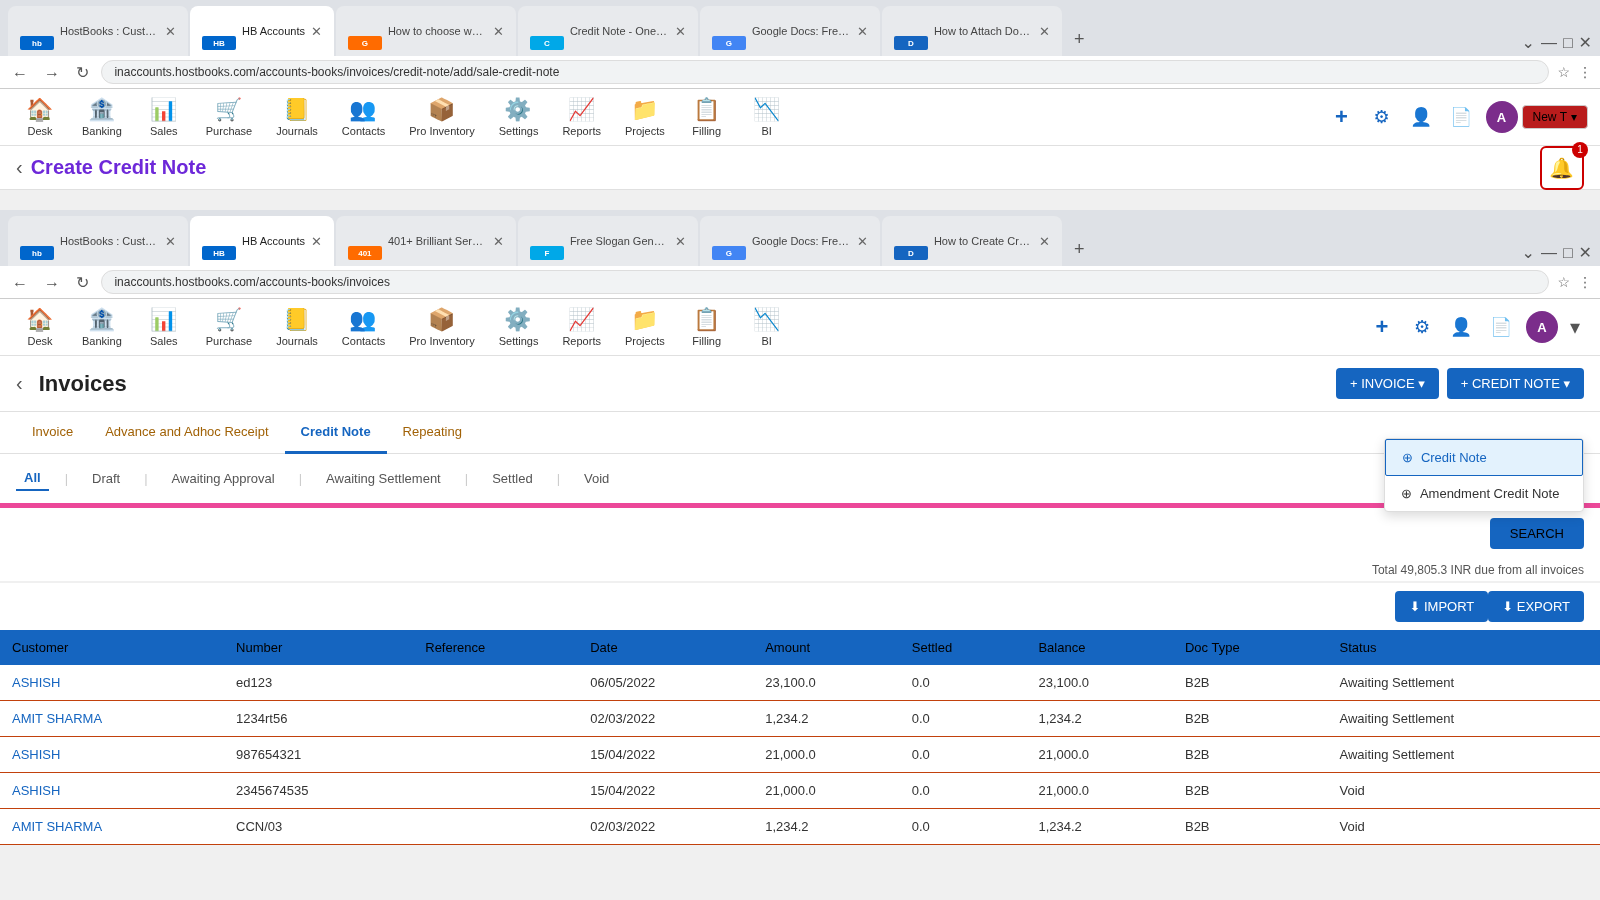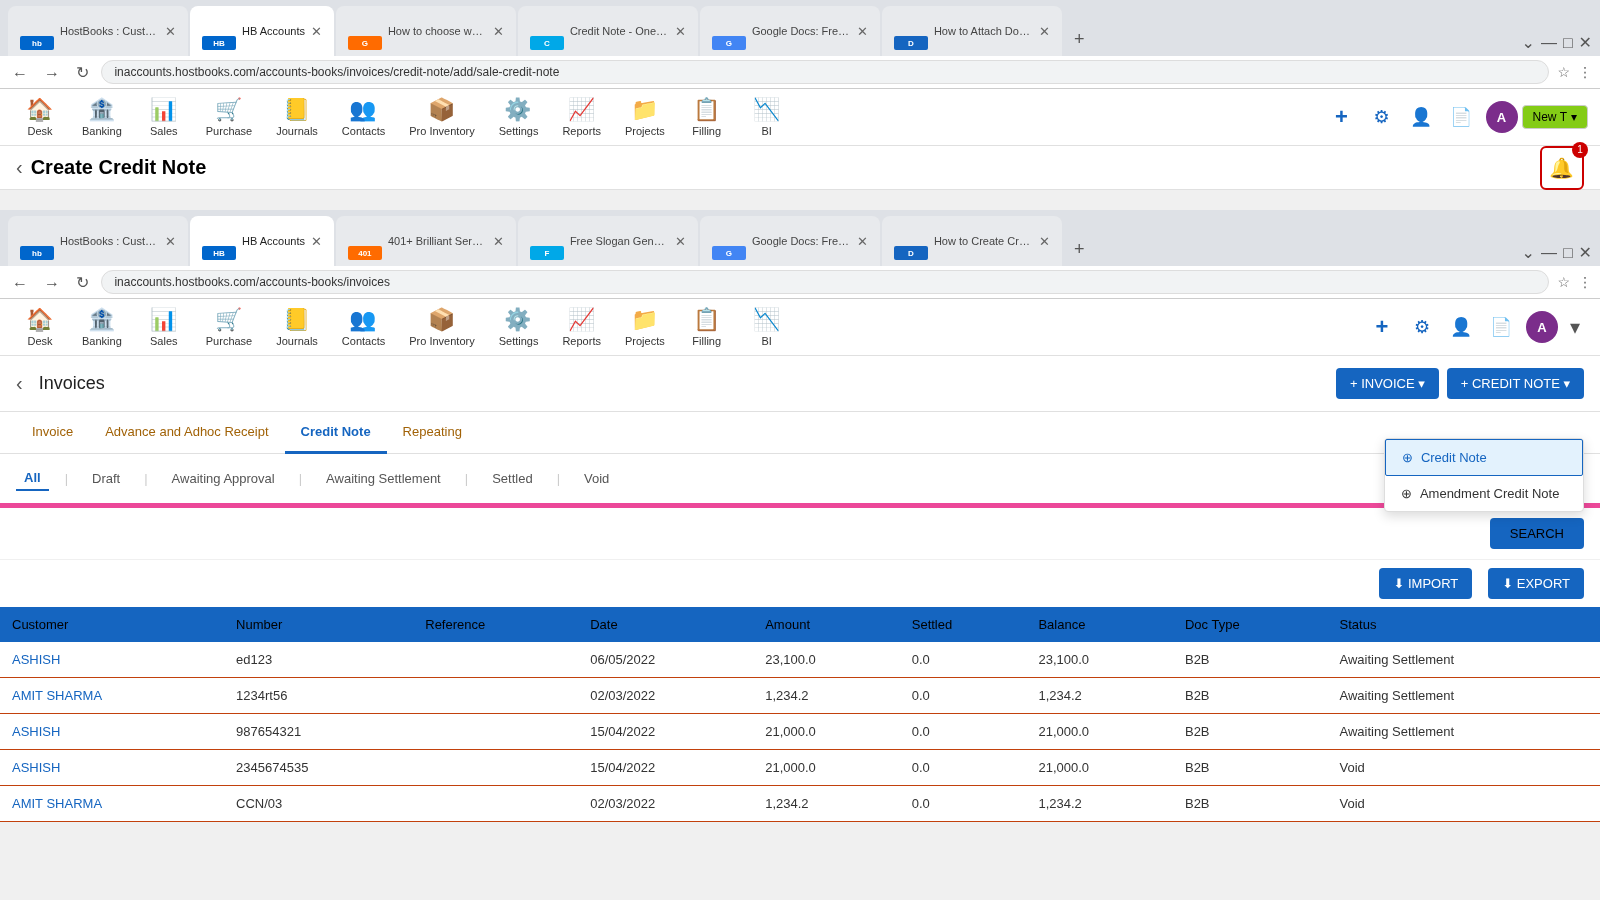--- a/index.html
+++ b/index.html
@@ -87,33 +87,33 @@
       cursor: pointer;
       border-radius: 4px;
       min-width: 56px;
     }
     .nav-icon { font-size: 22px; color: #1565c0; margin-bottom: 2px; }
     .nav-label { font-size: 11px; color: #333; }
     .nav-spacer { flex: 1; }
     .nav-right { display: flex; align-items: center; gap: 8px; }
     .nav-right-btn { width: 32px; height: 32px; border-radius: 50%; border: none; background: none; font-size: 18px; cursor: pointer; color: #1565c0; display: flex; align-items: center; justify-content: center; }
     .nav-right-btn.purple { background: #7b2d8b; color: white; font-size: 13px; font-weight: bold; }
-    .new-t-btn { border: 1px solid #ccc; border-radius: 4px; padding: 4px 10px; font-size: 12px; cursor: pointer; background: #84cc16; display: flex; align-items: center; gap: 4px; }
+    .new-t-btn { border: 1px solid #ccc; border-radius: 4px; padding: 4px 10px; font-size: 12px; cursor: pointer; background: #b91c1c; display: flex; align-items: center; gap: 4px; }
 
     
     .create-header {
       background: #fff;
       border-bottom: 1px solid #e0e0e0;
       display: flex;
       align-items: center;
       padding: 10px 16px;
       position: relative;
     }
     .back-btn { background: none; border: none; font-size: 20px; cursor: pointer; color: #555; margin-right: 8px; }
-    .create-title { font-size: 20px; font-weight: bold; color: #000000; }
+    .create-title { font-size: 20px; font-weight: bold; color: #6d28d9; }
     .notification-icon {
       position: absolute;
       right: 16px;
       top: 50%;
       transform: translateY(-50%);
       width: 44px;
       height: 44px;
       border: 2px solid #cc0000;
       border-radius: 6px;
       display: flex;
@@ -176,21 +176,21 @@
     }
 
     
     .invoices-header {
       display: flex;
       align-items: center;
       padding: 12px 16px;
       border-bottom: 1px solid #e0e0e0;
       background: #fff;
     }
-    .invoices-title { font-size: 18px; font-weight: normal; color: #222; margin-left: 8px; }
+    .invoices-title { font-size: 22px; font-weight: bold; color: #222; margin-left: 8px; }
     .invoices-actions { margin-left: auto; display: flex; gap: 8px; }
     .btn-invoice {
       background: #1565c0;
       color: white;
       border: none;
       padding: 8px 14px;
       border-radius: 4px;
       cursor: pointer;
       font-size: 13px;
       display: flex;
@@ -312,21 +312,21 @@
     }
     .dropdown-item.highlighted {
       background: #e3f2fd;
       border: 1px solid #1565c0;
       border-radius: 2px;
       color: #1565c0;
     }
     .bottom-actions {
       padding: 8px 16px;
       display: flex;
-      gap: 16px;
+      gap: 0;
       justify-content: flex-end;
       background: #fff;
       border-top: 1px solid #f0f0f0;
     }
     .btn-import, .btn-export {
       background: #1565c0;
       color: white;
       border: none;
       padding: 8px 14px;
       border-radius: 4px;
@@ -609,20 +609,26 @@
       <span class="status-sep">|</span>
       <div class="status-filter">Settled</div>
       <span class="status-sep">|</span>
       <div class="status-filter">Void</div>
     </div>
 
     <div class="search-area">
       <button class="search-btn">SEARCH</button>
     </div>
 
+    <div style="display:flex; justify-content:space-between; align-items:center; padding:4px 16px; background:#fff; border-bottom:1px solid #f0f0f0;">
+      <div style="flex:1;"></div>
+      <div style="display:flex; gap:8px; align-items:center;">
+        <span style="font-size:12px; color:#555;">Total 49,805.3 INR due from all invoices</span>
+      </div>
+    </div>
     <div class="bottom-actions">
       <div style="flex:1;"></div>
       <button class="btn-import">⬇ IMPORT</button>
       <button class="btn-export">⬇ EXPORT</button>
     </div>
 
     <div style="overflow-x:auto; background:#fff;">
       <table class="data-table">
         <thead>
           <tr>

